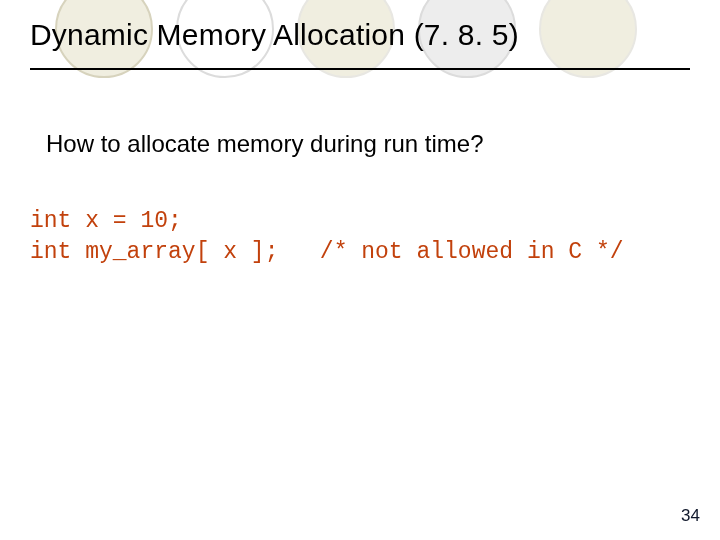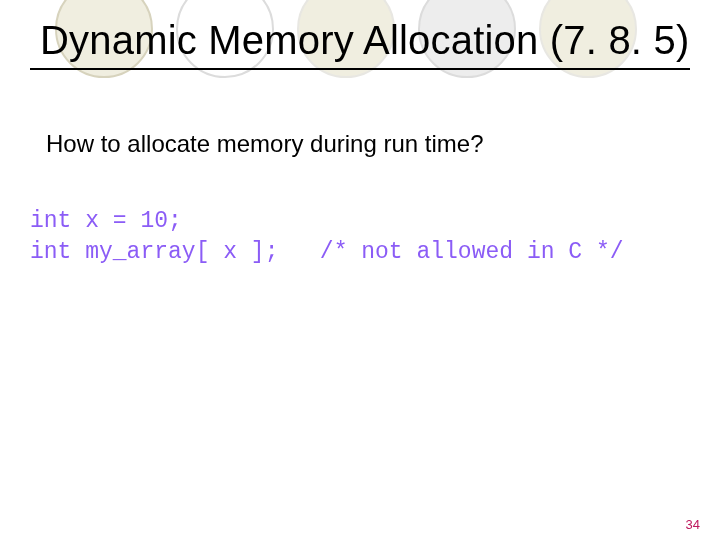--- a/index.html
+++ b/index.html
@@ -34,23 +34,23 @@
   .c5 { left: 539px; border: 2px solid #e8e7e2; background: #f0eee0; }
 
   .slide {
     position: relative;
     width: 720px;
     height: 540px;
     box-sizing: border-box;
   }
   .title {
     position: absolute;
-    left: 40px;
+    left: 30px;
     top: 18px;
-    font-size: 40px;
+    font-size: 30px;
     color: #000;
     font-weight: 400;
     letter-spacing: 0.2px;
   }
   .title-underline {
     position: absolute;
     left: 30px;
     top: 68px;
     width: 660px;
     height: 2px;
@@ -62,30 +62,30 @@
     top: 130px;
     font-size: 24px;
     color: #000;
   }
   .codeblock {
     position: absolute;
     left: 30px;
     top: 206px;
     font-family: "Courier New", Courier, monospace;
     font-size: 23px;
-    color: #8b5cf6;
+    color: #c2410c;
     line-height: 1.35;
     white-space: pre;
   }
   .pagenum {
     position: absolute;
     right: 20px;
-    bottom: 8px;
-    font-size: 13px;
-    color: #be185d;
+    bottom: 14px;
+    font-size: 17px;
+    color: #0f172a;
   }
 </style>
 </head>
 <body>
 
 <div class="slide">
 
   <div class="circles">
     <div class="circle c1"></div>
     <div class="circle c2"></div>

